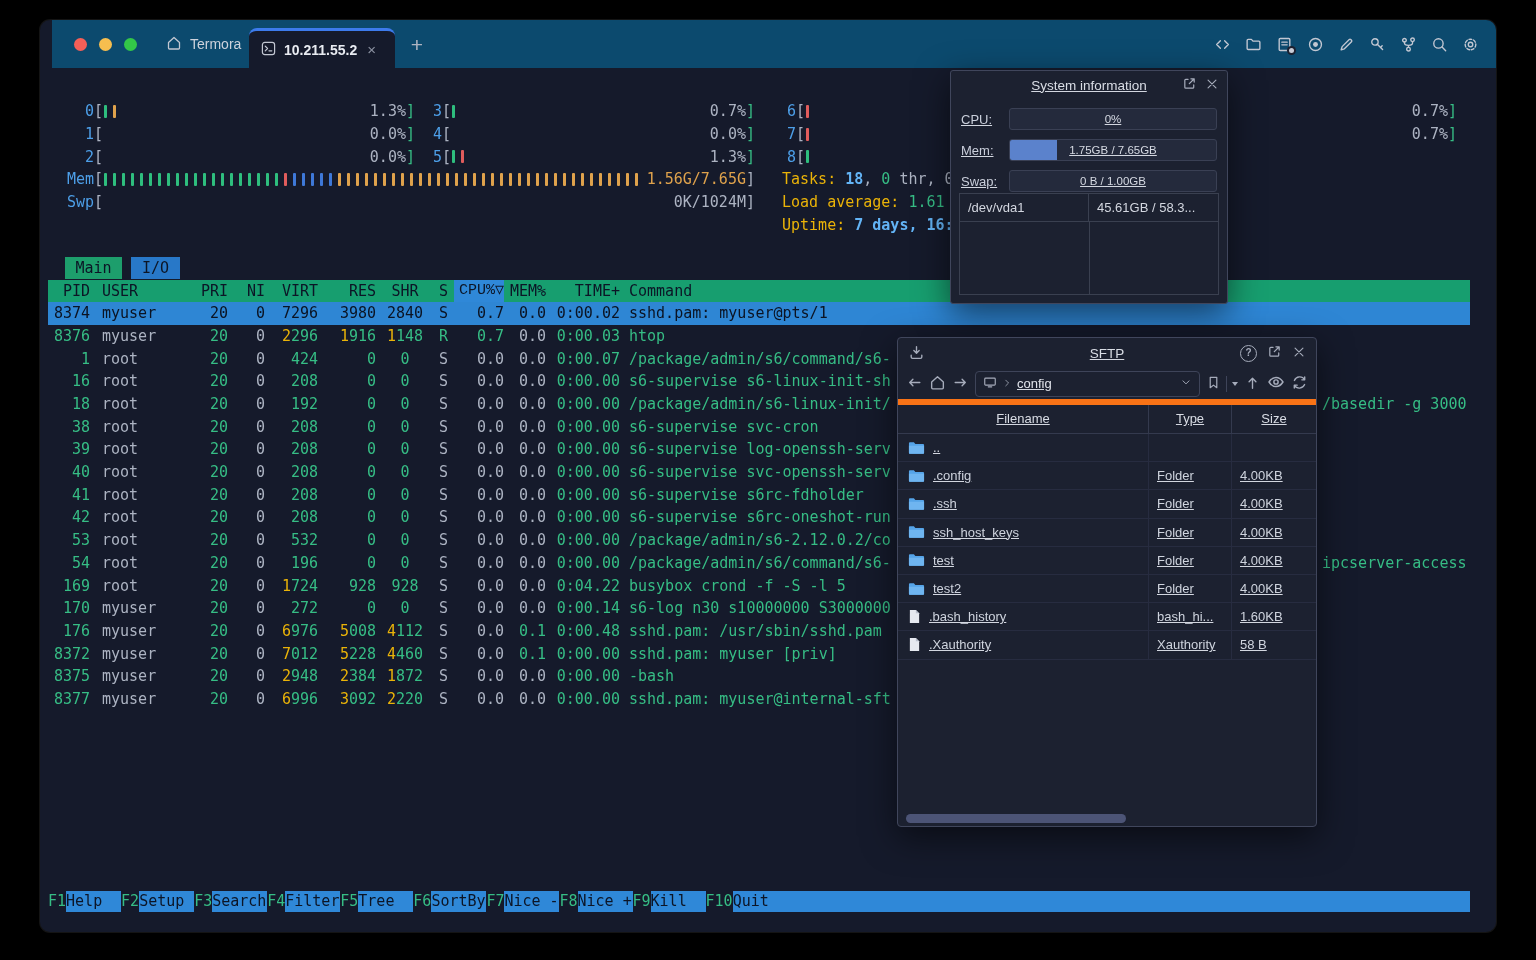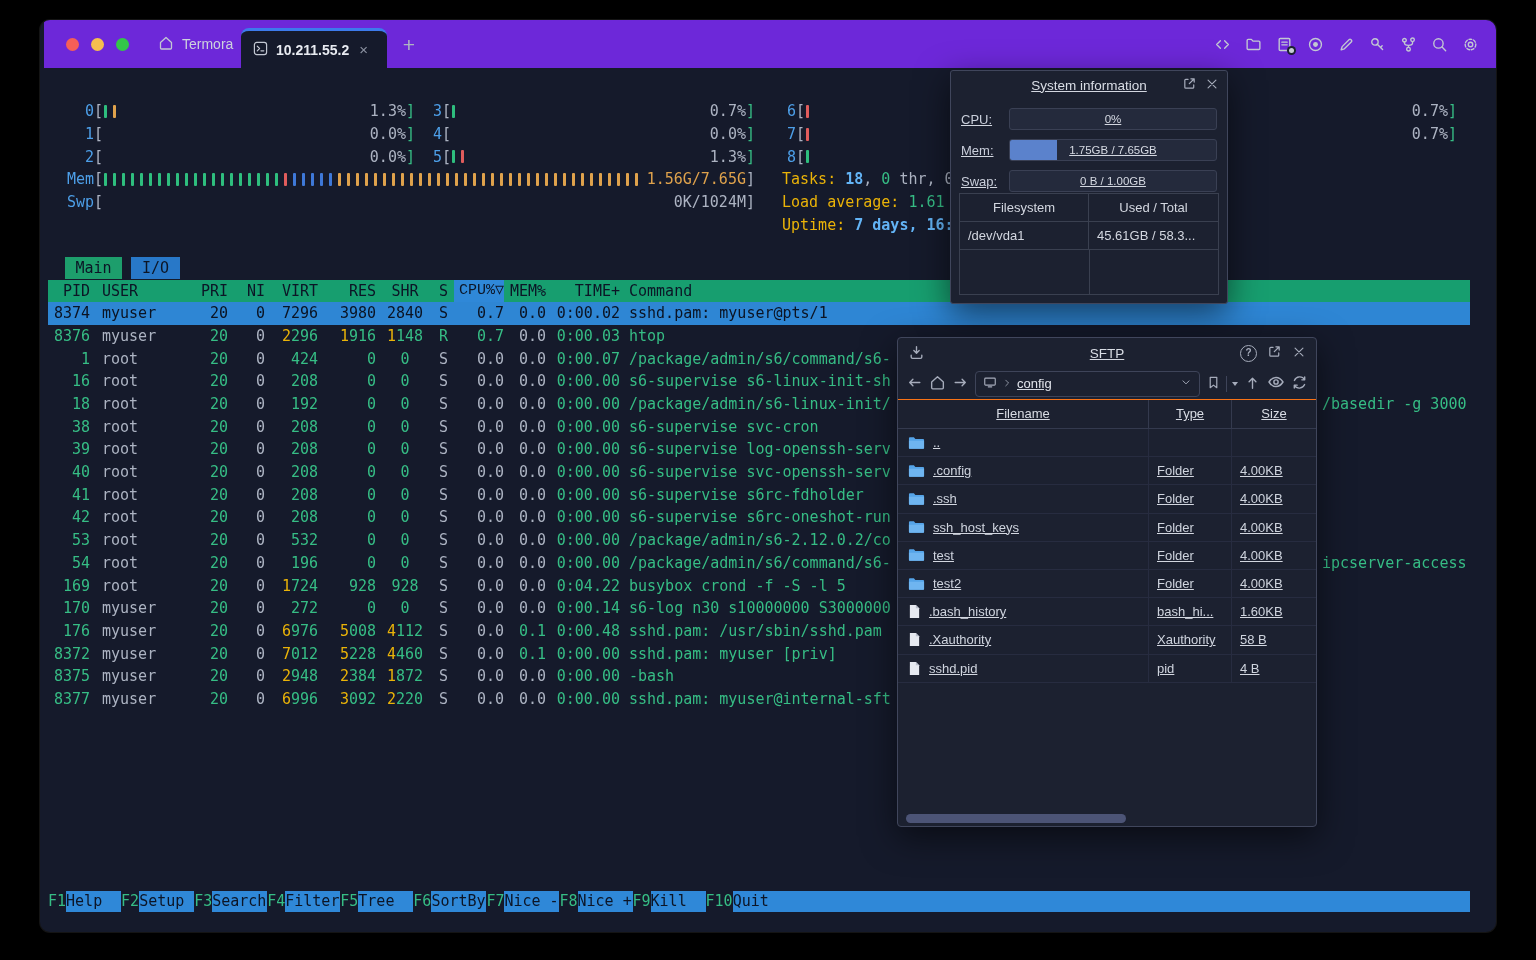--- a/index.html
+++ b/index.html
@@ -2,21 +2,21 @@
 <html><head>
 <meta charset="utf-8">
 <style>
   html,body{margin:0;padding:0;background:#000;}
   .stage{position:relative;width:1536px;height:960px;background:#000;overflow:hidden;
          font-family:"Liberation Sans",sans-serif;}
   .window{position:absolute;left:40px;top:20px;width:1456px;height:912px;border-radius:10px;
           background:#151A2B;overflow:hidden;
           box-shadow:0 0 0 1px rgba(255,255,255,0.08),0 24px 70px rgba(0,0,0,.7);}
   
-  .titlebar{position:absolute;left:4px;top:0;right:0;height:48px;background:#6d28d9;}
+  .titlebar{position:absolute;left:12px;top:0;right:0;height:48px;background:#0c4a6e;}
   .traffic{position:absolute;left:22px;top:18px;display:flex;gap:12px;}
   .tl{width:13px;height:13px;border-radius:50%;}
   .tab-home{position:absolute;left:100px;top:0;height:48px;display:flex;align-items:center;gap:8px;
             color:#CDD2DC;font-size:14px;padding:0 14px;}
   .tab-active{position:absolute;left:197px;top:8px;width:146px;height:40px;background:#151A2B;
               border-radius:8px 8px 0 0;border-top:3px solid #3D7BEC;box-sizing:border-box;
               display:flex;align-items:center;gap:8px;padding:0 12px;color:#E8EBF1;font-size:14px;font-weight:600;}
   .tab-close{color:#8B91A1;font-size:15px;margin-left:2px;font-weight:400;}
   .tab-new{position:absolute;left:352px;top:12px;width:26px;height:26px;color:#AEB4C2;font-size:21px;
            display:flex;align-items:center;justify-content:center;font-weight:300;}
@@ -94,21 +94,21 @@
   .qicon{width:15px;height:15px;border:1.3px solid #A6ACBB;border-radius:50%;
          font:bold 10px/14px "Liberation Sans",sans-serif;text-align:center;color:#A6ACBB;}
   .sf-toolbar{height:31px;display:flex;align-items:center;padding:0 8px;gap:6px;}
   .crumb{flex:1;height:24px;border:1px solid #3E4459;border-radius:4px;display:flex;align-items:center;
          gap:5px;padding:0 7px;color:#E2E5EC;font-size:13px;}
   .crumb .sp{flex:1;}
   .bm-group{display:flex;align-items:center;gap:2px;}
   .bm-sep{width:1px;height:16px;background:#3E4459;margin:0 3px;}
   .caret{width:0;height:0;border-left:3.5px solid transparent;border-right:3.5px solid transparent;
          border-top:4.5px solid #A6ACBB;}
-  .sf-thead{display:flex;height:28px;line-height:28px;border-top:1px solid #f97316;border-bottom:1px solid #343A4E;
+  .sf-thead{display:flex;height:28px;line-height:28px;border-top:6px solid #f97316;border-bottom:1px solid #343A4E;
             color:#D9DDE5;}
   .sf-c1{width:251px;flex:none;box-sizing:border-box;border-right:1px solid #343A4E;overflow:hidden;}
   .sf-c2{width:83px;flex:none;box-sizing:border-box;border-right:1px solid #343A4E;padding:0 8px;overflow:hidden;}
   .sf-c3{flex:1;box-sizing:border-box;padding:0 8px;overflow:hidden;}
   .sf-thead .sf-c1,.sf-thead .sf-c2,.sf-thead .sf-c3{text-align:center;padding:0;}
   .sf-row{display:flex;height:27.2px;align-items:center;border-bottom:1px solid #272C40;color:#CFD4DE;font-size:13px;}
   .sf-row .sf-c1{display:flex;align-items:center;gap:8px;padding-left:10px;border-right:1px solid #272C40;height:100%;}
   .sf-row .sf-c2{border-right:1px solid #272C40;height:100%;line-height:27.2px;}
   .sf-row .sf-c3{height:100%;line-height:27.2px;}
   .hscroll{position:absolute;left:8px;bottom:3px;width:220px;height:9px;border-radius:5px;background:#4C5476;}
@@ -238,24 +238,20 @@
           </div>
     </div>
     <div class="si-row">
       <span class="si-lab">Swap:</span>
       <div class="si-bar">
             <div class="si-fill" id="swap-fill" style="width: 0%;"></div>
             <div class="si-text">0 B / 1.00GB</div>
           </div>
     </div>
     <div class="si-table">
-      <div class="si-tr si-thr">
-        <div class="si-td si-th">Filesystem</div>
-        <div class="si-td si-th">Used / Total</div>
-      </div>
       <div id="fs-rows">
             <div class="si-tr">
               <div class="si-td">/dev/vda1</div>
               <div class="si-td">45.61GB / 58.3...</div>
             </div>
           </div>
       <div class="si-empty">
             <div></div>
             <div></div>
           </div>
@@ -423,31 +419,18 @@
                 <svg class="ficon" viewBox="0 0 14 16" style="width:13px;height:15px">
                   <path d="M2 1h6.5L12 4.5V15H2z" fill="#E6E9F0" stroke="none"></path>
                   <path d="M8.5 1v3.5H12" fill="#B9BFCC" stroke="none"></path>
                 </svg>
               </span>
               <span>.Xauthority</span>
             </div>
             <div class="sf-c2">Xauthority</div>
             <div class="sf-c3">58 B</div>
           </div>
-          <div class="sf-row">
-            <div class="sf-c1">
-              <span style="display: flex;">
-                <svg class="ficon" viewBox="0 0 14 16" style="width:13px;height:15px">
-                  <path d="M2 1h6.5L12 4.5V15H2z" fill="#E6E9F0" stroke="none"></path>
-                  <path d="M8.5 1v3.5H12" fill="#B9BFCC" stroke="none"></path>
-                </svg>
-              </span>
-              <span>sshd.pid</span>
-            </div>
-            <div class="sf-c2">pid</div>
-            <div class="sf-c3">4 B</div>
-          </div>
         </div>
     <div class="hscroll"></div>
   </div>
 
  </div>
 </div>
 
 </body></html>

